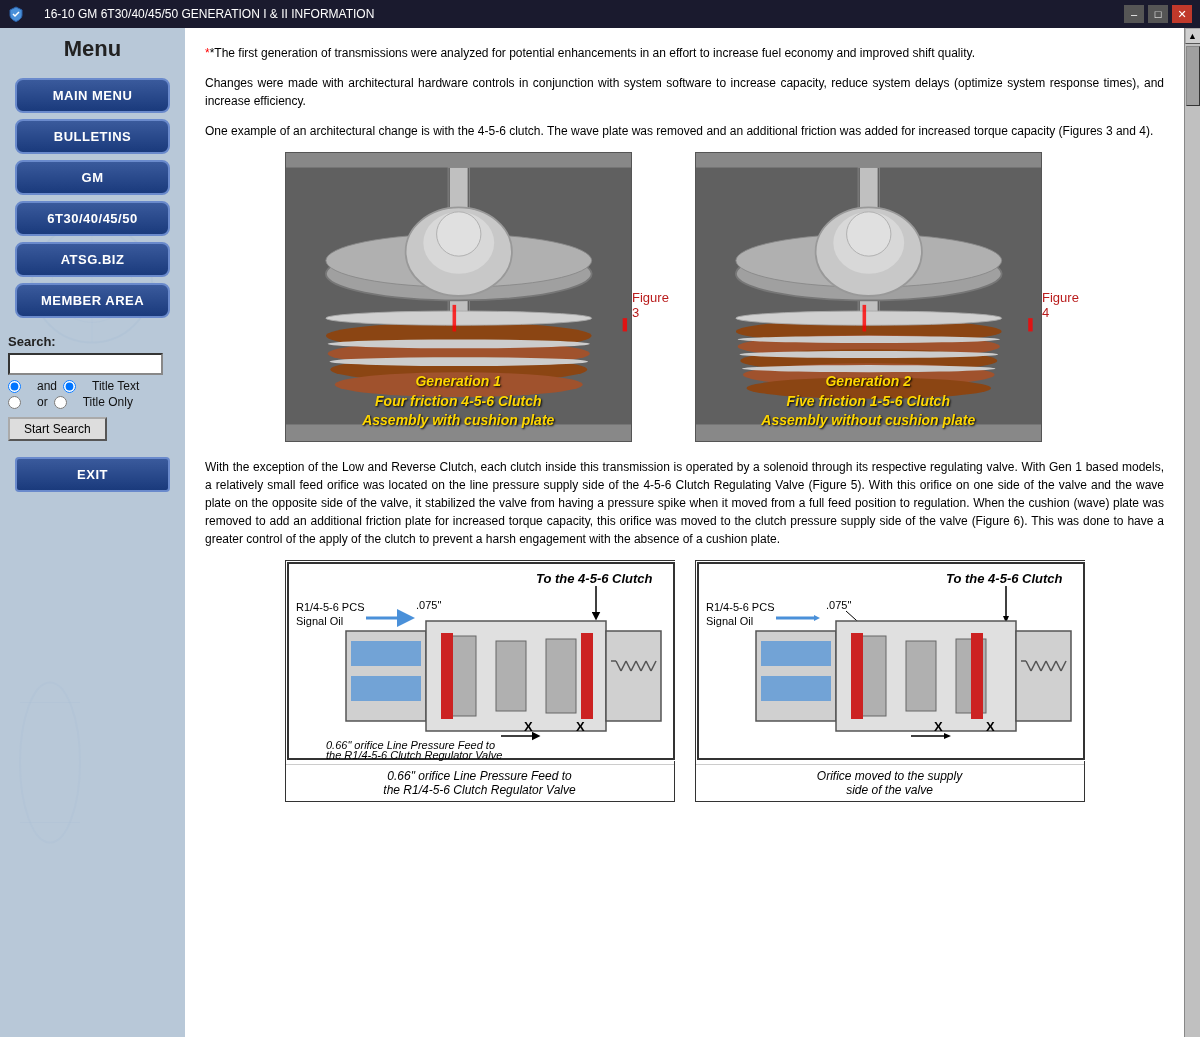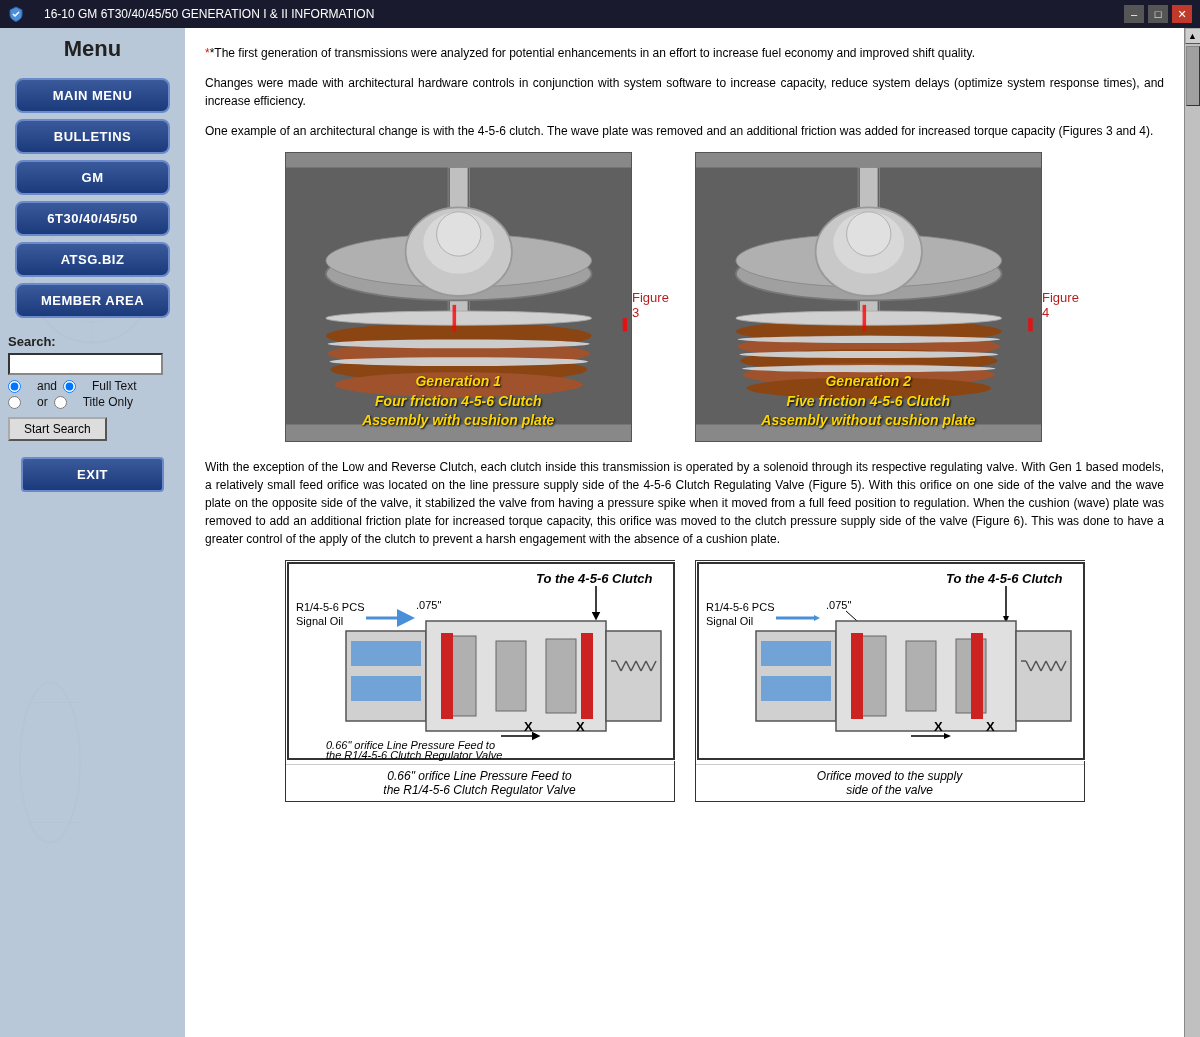--- a/index.html
+++ b/index.html
@@ -151,21 +151,21 @@
       margin-top: 6px;
       padding: 3px 14px;
       background: #ddd;
       border: 2px outset #aaa;
       font-size: 12px;
       cursor: pointer;
       color: #000;
     }
 
     .exit-btn {
-      width: 143px;
+      width: 155px;
       padding: 8px 4px;
       margin-top: 16px;
       background: linear-gradient(to bottom, #3a5a9c, #1a3a7c);
       color: white;
       font-weight: bold;
       font-size: 13px;
       border: 2px solid #6a8acc;
       border-radius: 4px;
       cursor: pointer;
       text-align: center;
@@ -326,21 +326,21 @@
         <div class="search-label">Search:</div>
         <input class="search-input" type="text" value="" style="">
         <div class="search-options">
           <div class="search-row">
             <label>
               <input type="radio" name="search-bool" value="and" checked="" style="">
               <span>and</span>
             </label>
             <label>
               <input type="radio" name="search-type" value="full" checked="" style="">
-              <span>Full Text</span>
+              <span>Title Text</span>
             </label>
           </div>
           <div class="search-row">
             <label>
               <input type="radio" name="search-bool" value="or" style="">
               <span>or</span>
             </label>
             <label>
               <input type="radio" name="search-type" value="title" style="">
               <span>Title Only</span>
@@ -425,21 +425,21 @@
               <ellipse cx="195" cy="211" rx="146" ry="4" fill="#ccc"></ellipse>
               <ellipse cx="195" cy="227" rx="143" ry="4" fill="#ccc"></ellipse>
               <ellipse cx="195" cy="95" rx="60" ry="50" fill="#c8c8c8" stroke="#999" stroke-width="2"></ellipse>
               <ellipse cx="195" cy="85" rx="40" ry="35" fill="#d8d8d8"></ellipse>
               <circle cx="195" cy="75" r="25" fill="#e0e0e0" stroke="#aaa" stroke-width="1"></circle>
               <rect x="188" y="155" width="4" height="30" fill="red" opacity="0.8"></rect>
               <rect x="375" y="170" width="5" height="15" fill="red" opacity="0.8"></rect>
             </svg>
             <div class="figure-caption-overlay">
               <span>Generation 2</span><br>
-              <span>Five friction 4-5-6 Clutch</span><br>
+              <span>Five friction 1-5-6 Clutch</span><br>
               <span>Assembly without cushion plate</span>
             </div>
           </div>
           <div class="figure-label">Figure 4</div>
         </div>
       </div>
 
       <p>With the exception of the Low and Reverse Clutch, each clutch inside this transmission is operated by a solenoid through its respective regulating valve. With Gen 1 based models, a relatively small feed orifice was located on the line pressure supply side of the 4-5-6 Clutch Regulating Valve (Figure 5). With this orifice on one side of the valve and the wave plate on the opposite side of the valve, it stabilized the valve from having a pressure spike when it moved from a full feed position to regulation. When the cushion (wave) plate was removed to add an additional friction plate for increased torque capacity, this orifice was moved to the clutch pressure supply side of the valve (Figure 6). This was done to have a greater control of the apply of the clutch to prevent a harsh engagement with the absence of a cushion plate.</p>
 
       <div class="valve-row">

